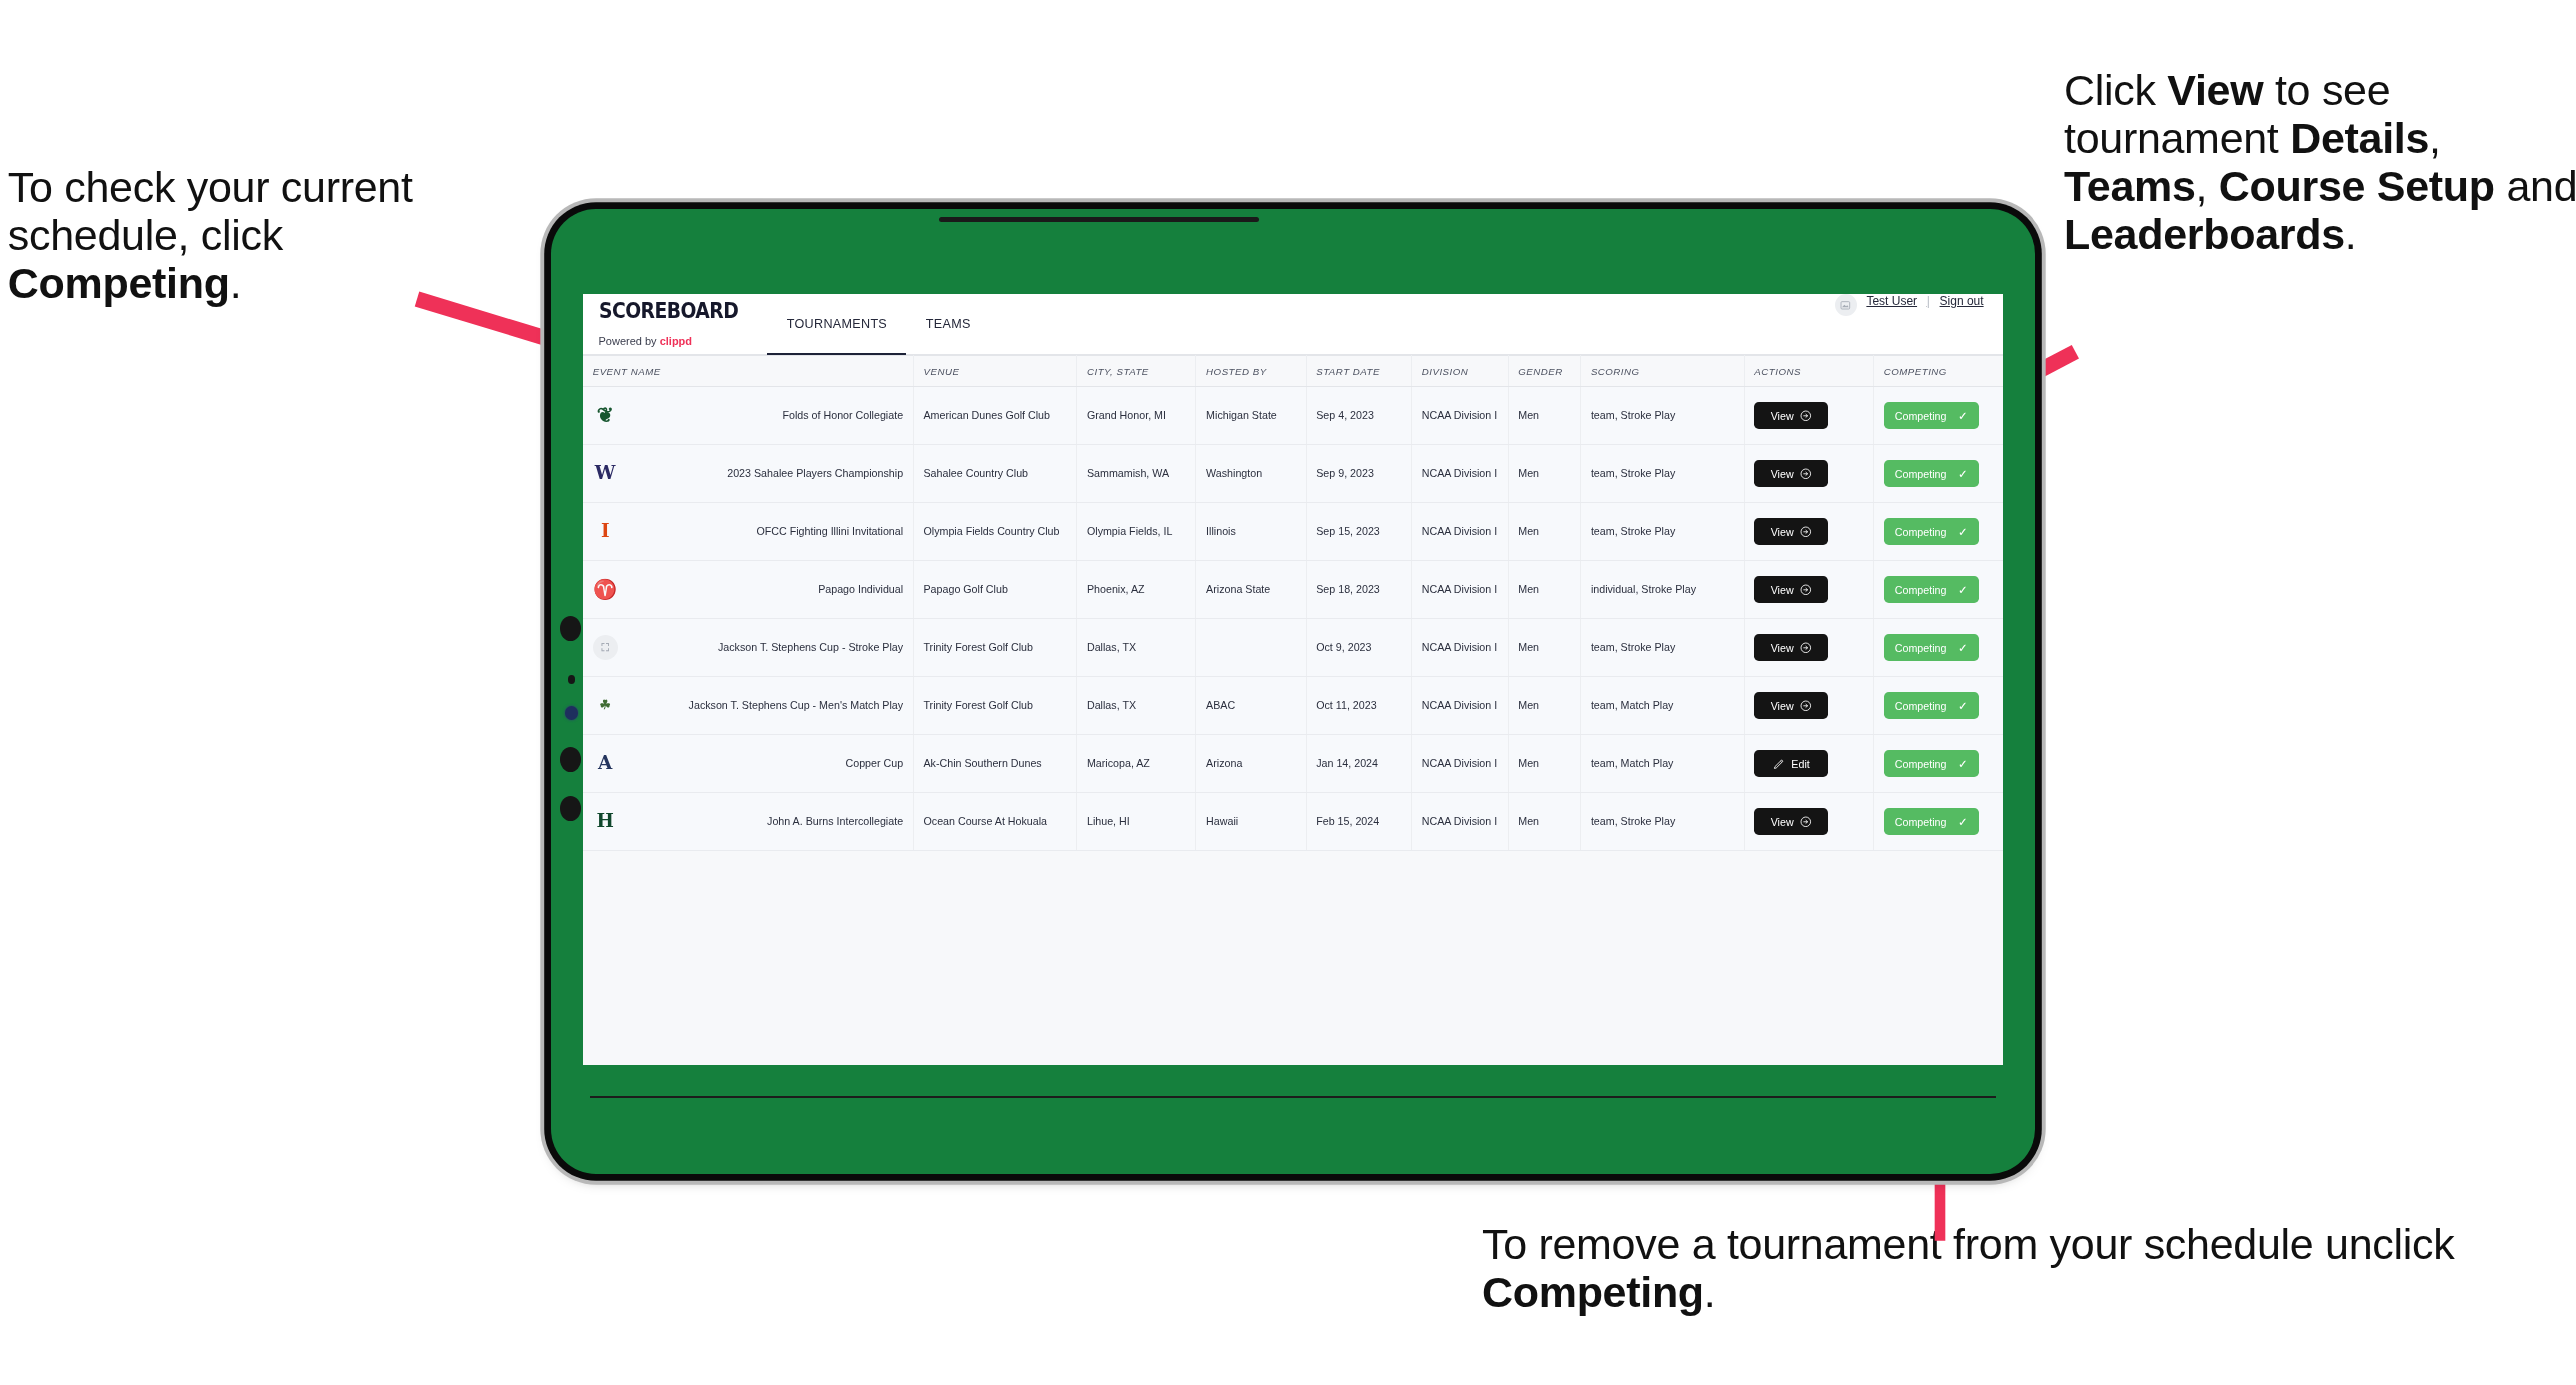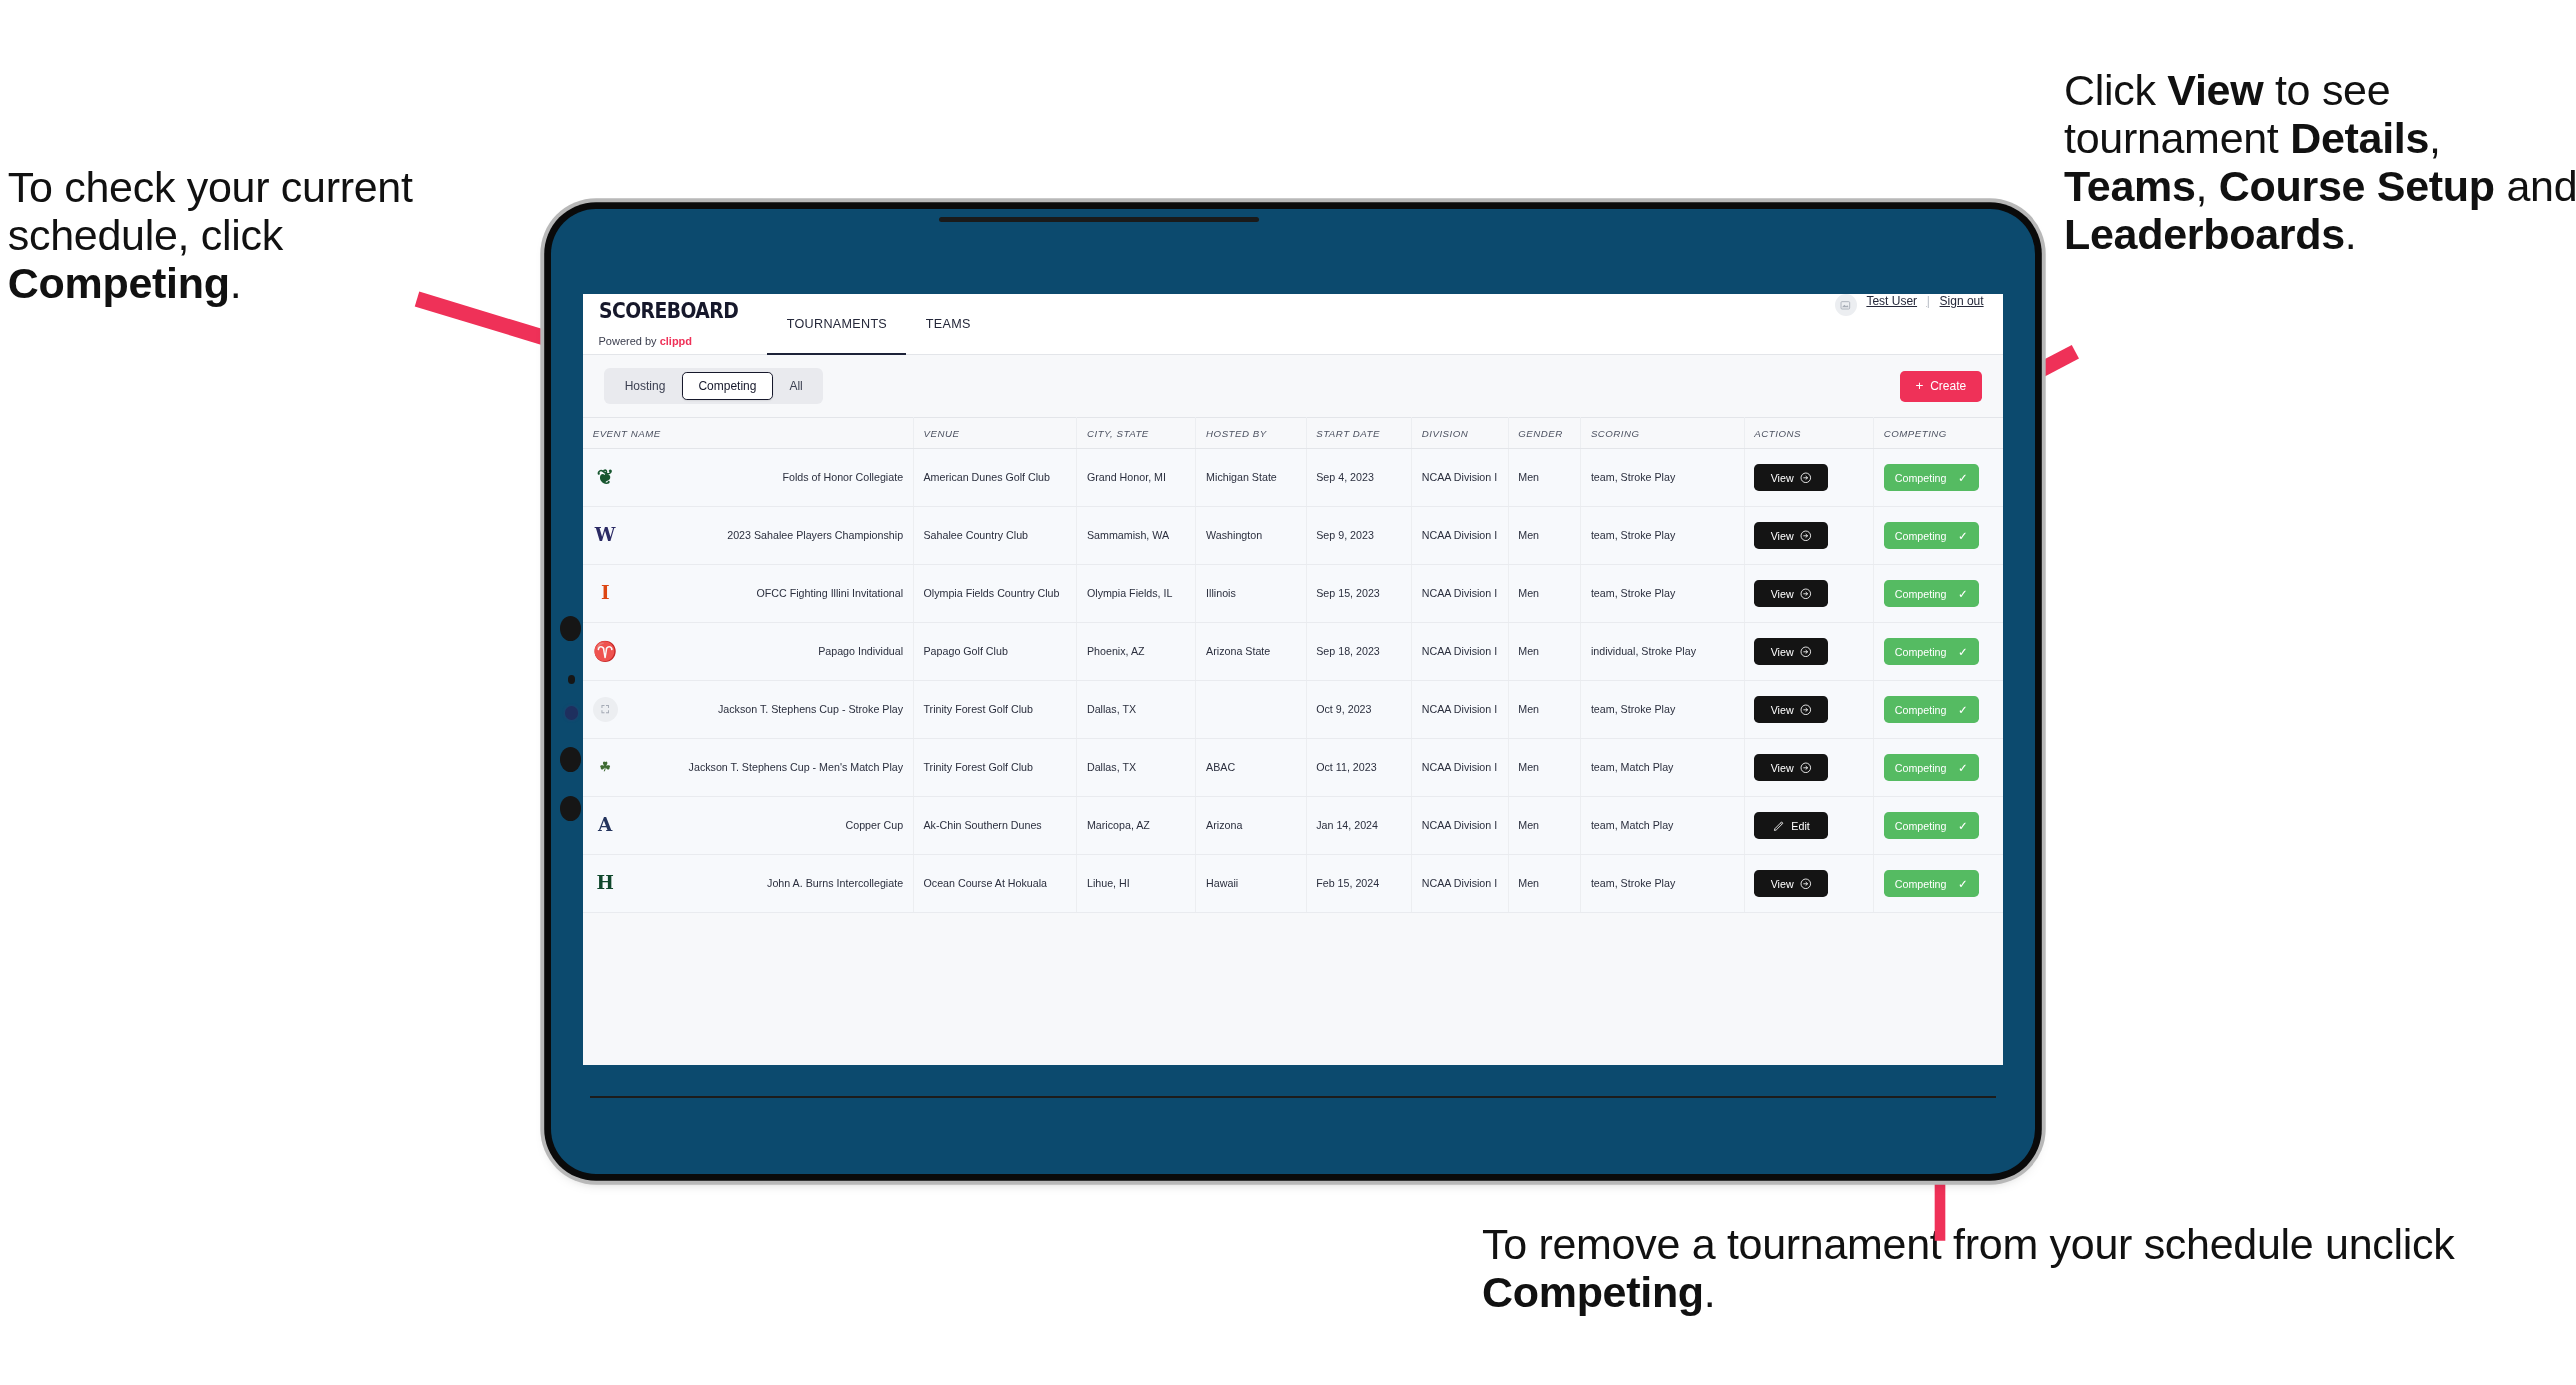--- a/index.html
+++ b/index.html
@@ -25,21 +25,21 @@
   #callout-bottom { left: 1482px; top: 1220px; width: 1028px; }
 
   
   .arrow-svg { position: absolute; overflow: visible; pointer-events: none; }
 
   
   #tablet {
     position: absolute;
     left: 551px; top: 209px;
     width: 1484px; height: 965px;
-    background: #0c4a6e;
+    background: #15803d;
     border-radius: 45px;
     box-shadow:
       0 0 0 6.8px #0a0a0a,
       0 0 0 10.7px #b8b8b8,
       0 5.8px 13.6px rgba(0,0,0,.35);
   }
   #tablet-screen {
     position: absolute;
     left: 32px; top: 85px;
     width: 1420px; height: 771px;
@@ -344,38 +344,20 @@
             <rect x="1.5" y="2.5" width="13" height="11" rx="1.5" fill="none" stroke="#a6acb6" stroke-width="1.3"></rect>
             <path d="M3 11 L6.5 7 L9 9.5 L11 8 L13 11 Z" fill="#a6acb6"></path>
           </svg>
         </div>
         <span>Test User</span>
         <span id="header-sep">|</span>
         <span id="signout-link">Sign out</span>
       </div>
     </div>
 
-    <div id="toolbar">
-      <div id="segmented">
-        <button class="seg-btn">
-          <span>Hosting</span>
-        </button>
-        <button class="seg-btn active">
-          <span>Competing</span>
-        </button>
-        <button class="seg-btn">
-          <span>All</span>
-        </button>
-      </div>
-
-      <button id="create-btn">
-        <span id="create-plus">+</span>
-        <span>Create</span>
-      </button>
-    </div>
 
     <div id="table-wrap">
       <table id="tournaments">
         <colgroup>
           <col class="col-event">
             <col class="col-venue">
             <col class="col-city">
           <col class="col-hosted">
             <col class="col-date">
             <col class="col-div">

